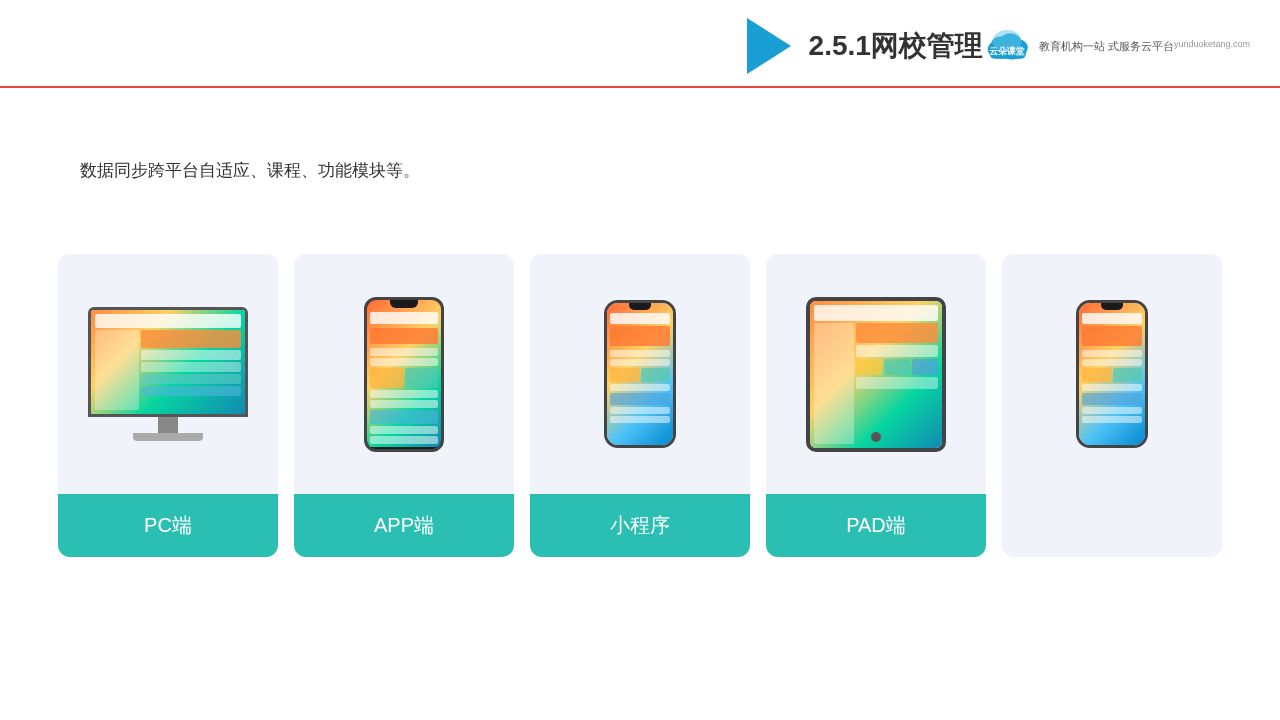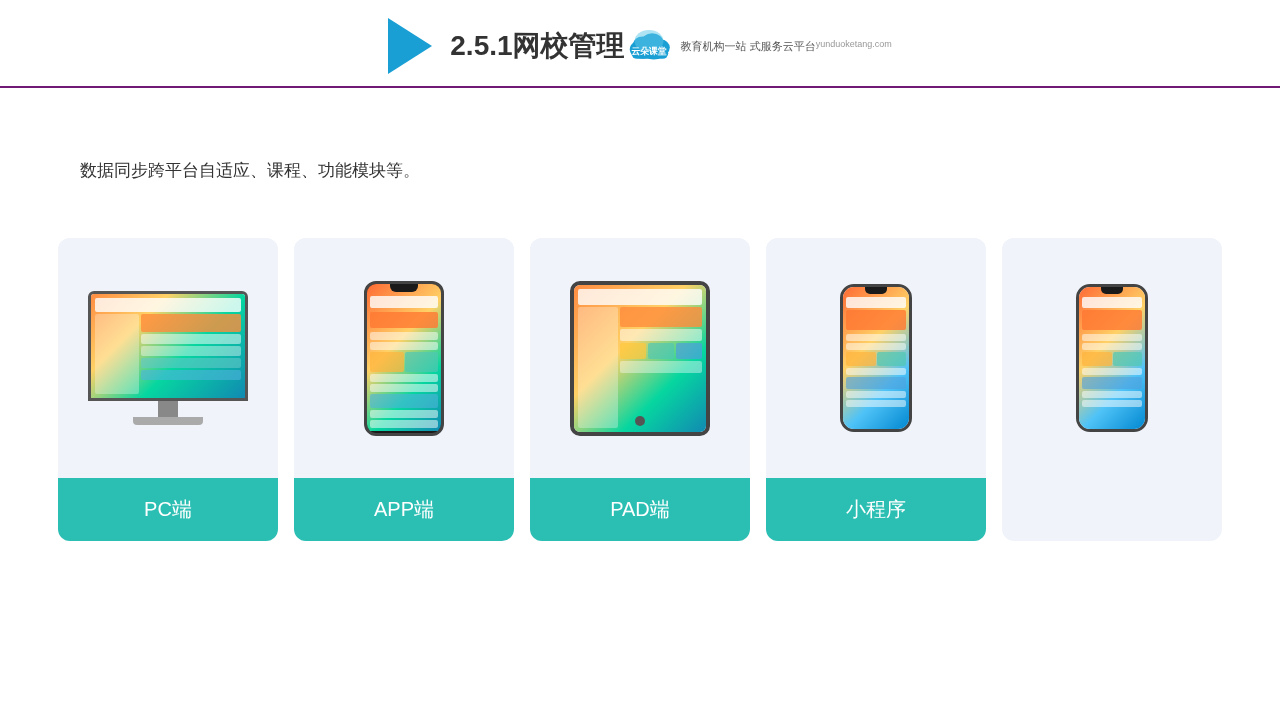--- a/index.html
+++ b/index.html
@@ -8,23 +8,23 @@
       height: 720px;
       background: #ffffff;
       font-family: 'Microsoft YaHei', 'PingFang SC', sans-serif;
       overflow: hidden;
     }
 
     
     .header {
       display: flex;
       align-items: center;
-      justify-content: center;
+      justify-content: flex-end;
       padding: 18px 30px 12px 30px;
-      border-bottom: 2px solid #701a75;
+      border-bottom: 2px solid #ef4444;
     }
     .header-left {
       display: flex;
       align-items: center;
       gap: 18px;
     }
     .logo-triangle {
       width: 0;
       height: 0;
       border-top: 28px solid transparent;
@@ -76,20 +76,21 @@
     }
 
     .device-card {
       width: 220px;
       background: #f0f4fa;
       border-radius: 12px;
       overflow: hidden;
       display: flex;
       flex-direction: column;
       align-items: center;
+      margin-top: 16px;
     }
 
     .device-image-area {
       width: 100%;
       height: 240px;
       display: flex;
       align-items: center;
       justify-content: center;
       padding: 20px;
       background: #f0f4fa;
@@ -363,20 +364,45 @@
             <div class="phone-row"></div>
             <div style="height:14px;background:rgba(80,180,220,0.6);border-radius:2px;"></div>
             <div class="phone-row"></div>
             <div class="phone-row"></div>
           </div>
           <div class="phone-home"></div>
         </div>
       </div>
     </div>
     <div class="device-label">APP端</div>
+  </div>
+
+  <div class="device-card">
+    <div class="device-image-area">
+      <div class="phone-device">
+        <div class="small-phone-body">
+          <div class="small-phone-notch"></div>
+          <div class="small-phone-screen">
+            <div class="small-phone-row h"></div>
+            <div style="height:20px;background:rgba(255,120,50,0.8);border-radius:2px;margin-bottom:2px;"></div>
+            <div class="small-phone-row"></div>
+            <div class="small-phone-row"></div>
+            <div style="display:flex;gap:1px;">
+              <div style="flex:1;height:14px;background:rgba(255,180,60,0.7);border-radius:2px;"></div>
+              <div style="flex:1;height:14px;background:rgba(80,200,180,0.7);border-radius:2px;"></div>
+            </div>
+            <div class="small-phone-row"></div>
+            <div style="height:12px;background:rgba(80,160,220,0.6);border-radius:2px;"></div>
+            <div class="small-phone-row"></div>
+            <div class="small-phone-row"></div>
+          </div>
+        </div>
+      </div>
+    </div>
+    <div class="device-label">小程序</div>
   </div>
 
   <div class="device-card">
     <div class="device-image-area">
       <div class="tablet-device">
         <div class="tablet-body">
           <div class="tablet-screen">
             <div class="tablet-row header-row"></div>
             <div style="display:flex;gap:2px;flex:1;">
               <div style="width:32%;background:rgba(255,255,255,0.3);border-radius:2px;"></div>
@@ -414,40 +440,15 @@
               <div style="flex:1;height:14px;background:rgba(80,200,180,0.7);border-radius:2px;"></div>
             </div>
             <div class="small-phone-row"></div>
             <div style="height:12px;background:rgba(80,160,220,0.6);border-radius:2px;"></div>
             <div class="small-phone-row"></div>
             <div class="small-phone-row"></div>
           </div>
         </div>
       </div>
     </div>
-    <div class="device-label">小程序</div>
-  </div>
-
-  <div class="device-card">
-    <div class="device-image-area">
-      <div class="phone-device">
-        <div class="small-phone-body">
-          <div class="small-phone-notch"></div>
-          <div class="small-phone-screen">
-            <div class="small-phone-row h"></div>
-            <div style="height:20px;background:rgba(255,120,50,0.8);border-radius:2px;margin-bottom:2px;"></div>
-            <div class="small-phone-row"></div>
-            <div class="small-phone-row"></div>
-            <div style="display:flex;gap:1px;">
-              <div style="flex:1;height:14px;background:rgba(255,180,60,0.7);border-radius:2px;"></div>
-              <div style="flex:1;height:14px;background:rgba(80,200,180,0.7);border-radius:2px;"></div>
-            </div>
-            <div class="small-phone-row"></div>
-            <div style="height:12px;background:rgba(80,160,220,0.6);border-radius:2px;"></div>
-            <div class="small-phone-row"></div>
-            <div class="small-phone-row"></div>
-          </div>
-        </div>
-      </div>
-    </div>
   </div>
 
 </div>
 
 </body></html>

